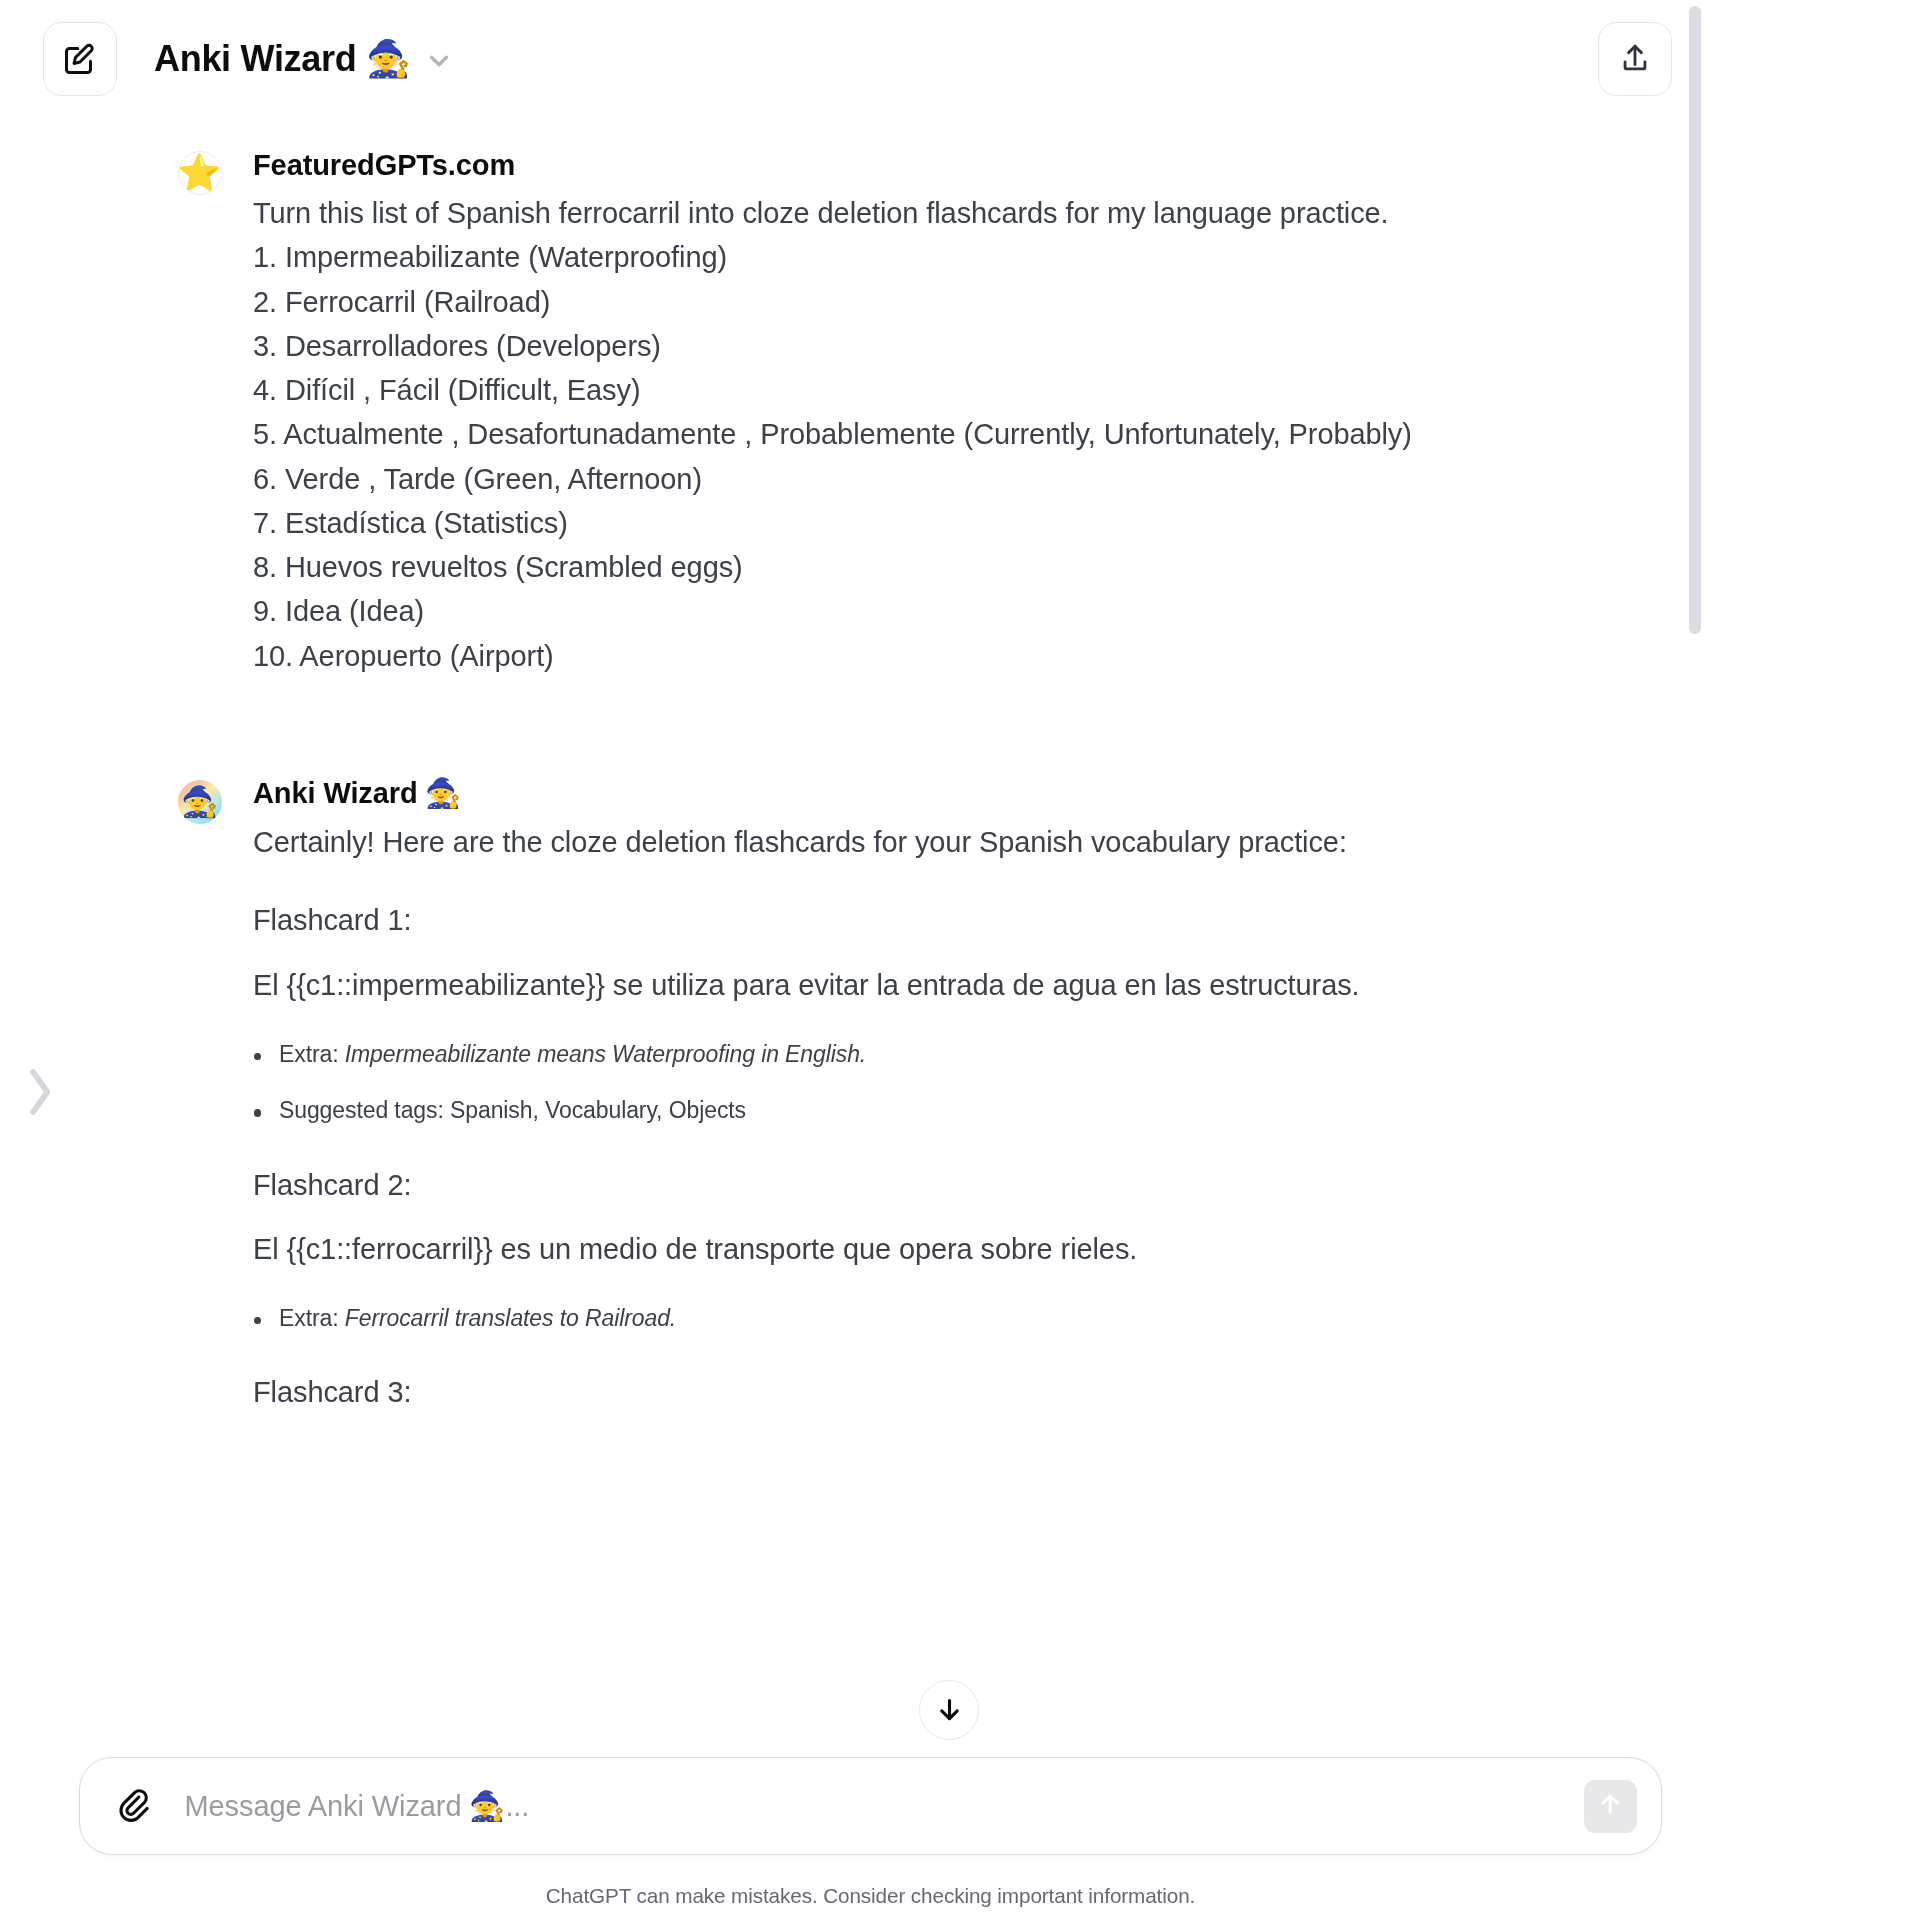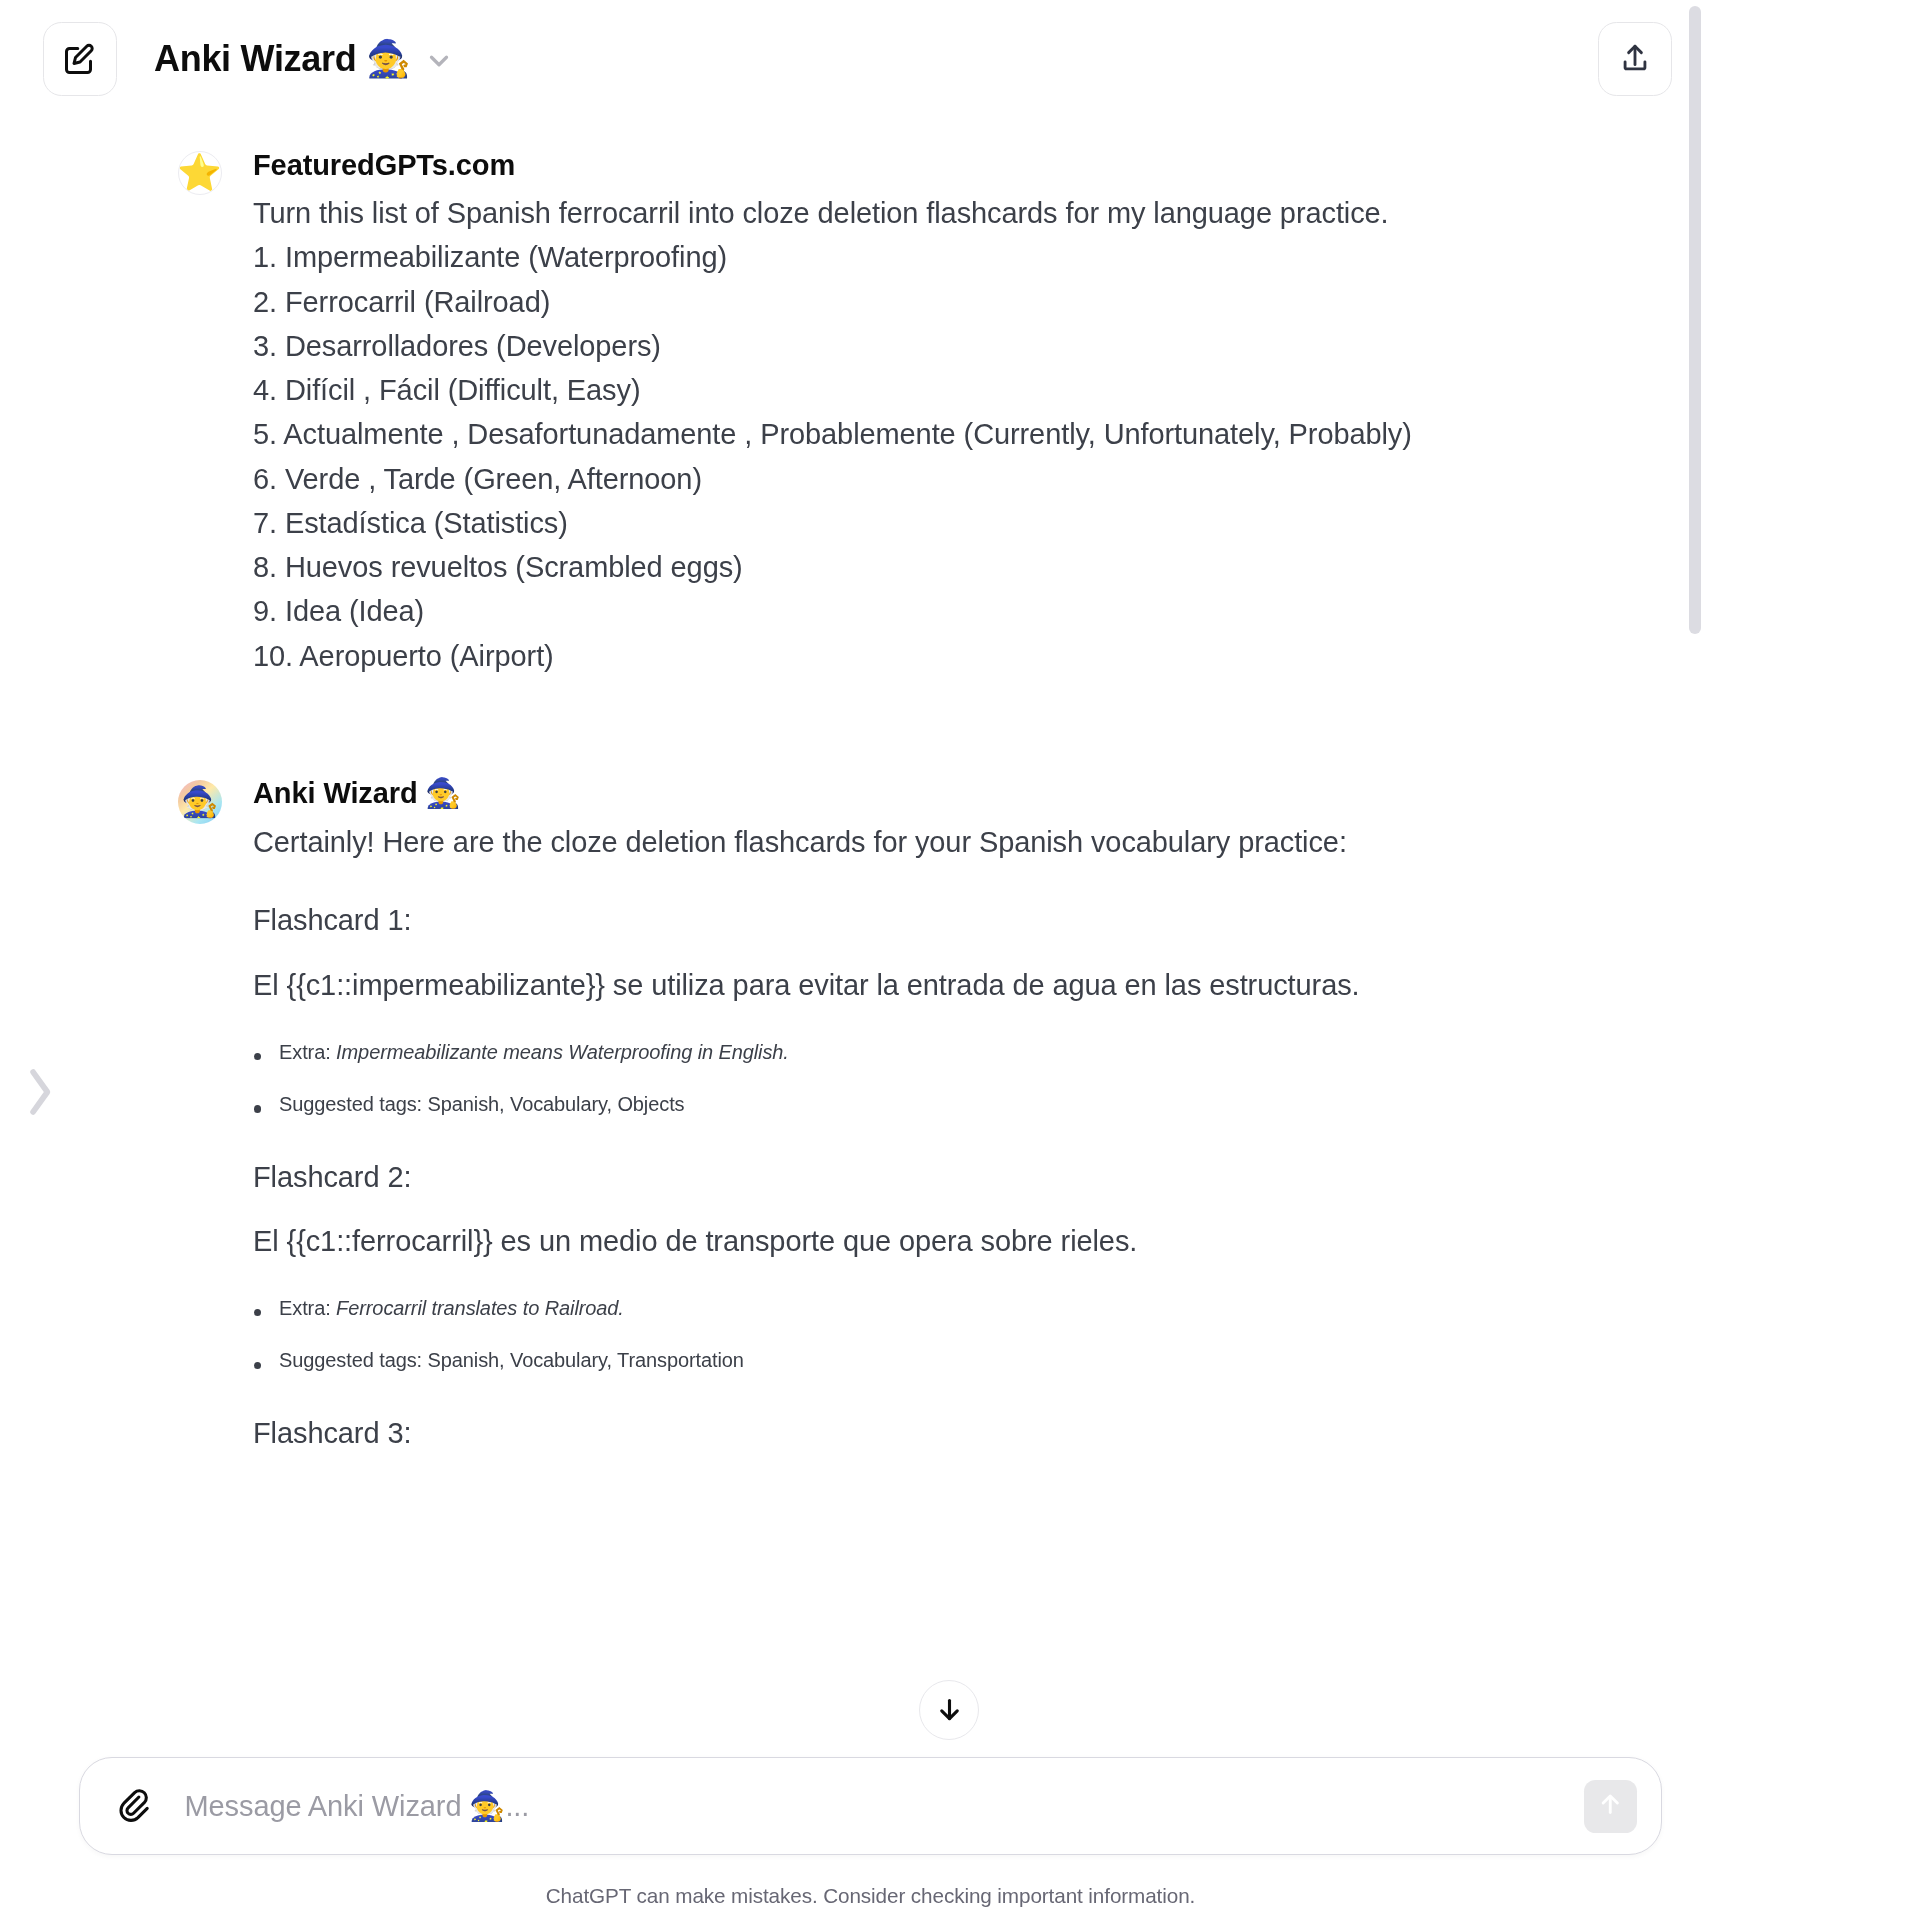--- a/index.html
+++ b/index.html
@@ -140,21 +140,21 @@
   .para.gap { margin-top: 40px; }
 
   .bullets {
     list-style: none;
     margin: 34px 0 0 0;
     padding: 0;
   }
   .bullets li {
     position: relative;
     padding-left: 26px;
-    font-size: 20px;
+    font-size: 23px;
     line-height: 1.33;
     color: #3c4049;
     letter-spacing: -0.1px;
   }
   .bullets li + li { margin-top: 26px; }
   .bullets li::before {
     content: "";
     position: absolute;
     left: 1.4px;
     top: 14.3px;
@@ -352,21 +352,20 @@
           <div class="para" style="margin-top:26px;">El {{c1::impermeabilizante}} se utiliza para evitar la entrada de agua en las estructuras.</div>
           <ul class="bullets">
             <li><span>Extra: </span><span class="it">Impermeabilizante means Waterproofing in English.</span></li>
             <li>Suggested tags: Spanish, Vocabulary, Objects</li>
           </ul>
 
           <div class="para gap">Flashcard 2:</div>
           <div class="para" style="margin-top:26px;">El {{c1::ferrocarril}} es un medio de transporte que opera sobre rieles.</div>
           <ul class="bullets">
             <li><span>Extra: </span><span class="it">Ferrocarril translates to Railroad.</span></li>
-            <li>Suggested tags: Spanish, Vocabulary, Transportation</li>
           </ul>
 
           <div class="para gap">Flashcard 3:</div>
         </div>
       </div>
 
     </div>
 
     <div class="sidebar-peek">
       <svg width="28.5" height="50" viewBox="0 0 20 34" fill="none" stroke="currentColor" stroke-width="4" stroke-linecap="round" stroke-linejoin="round">

